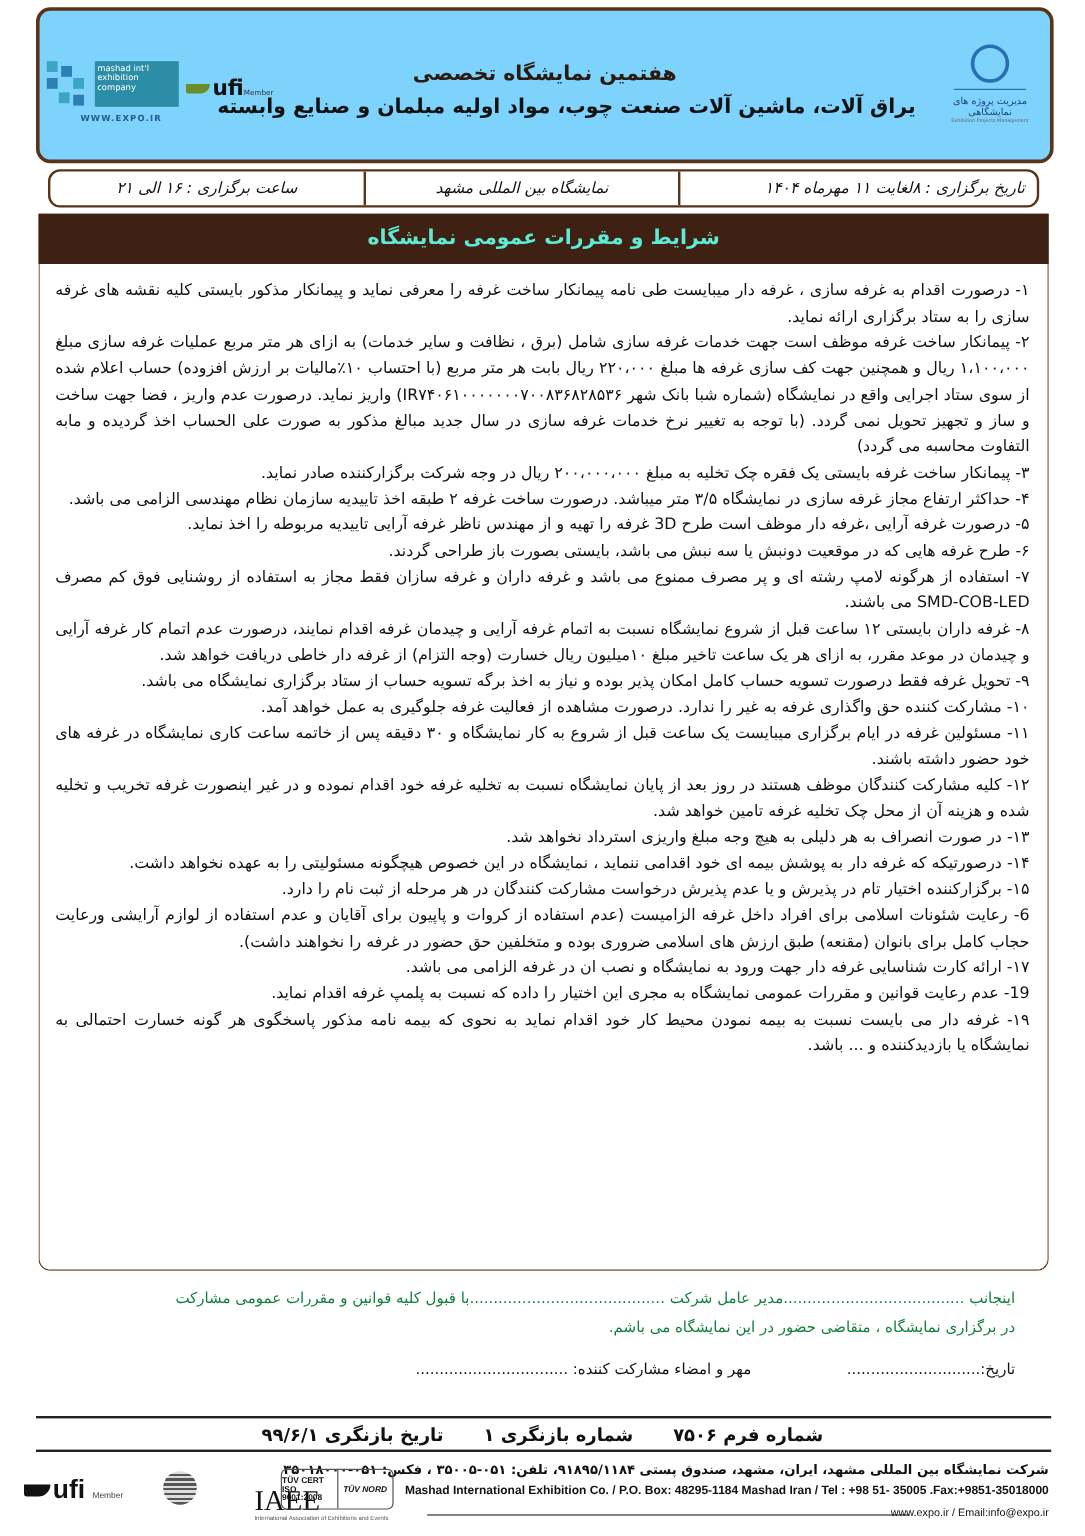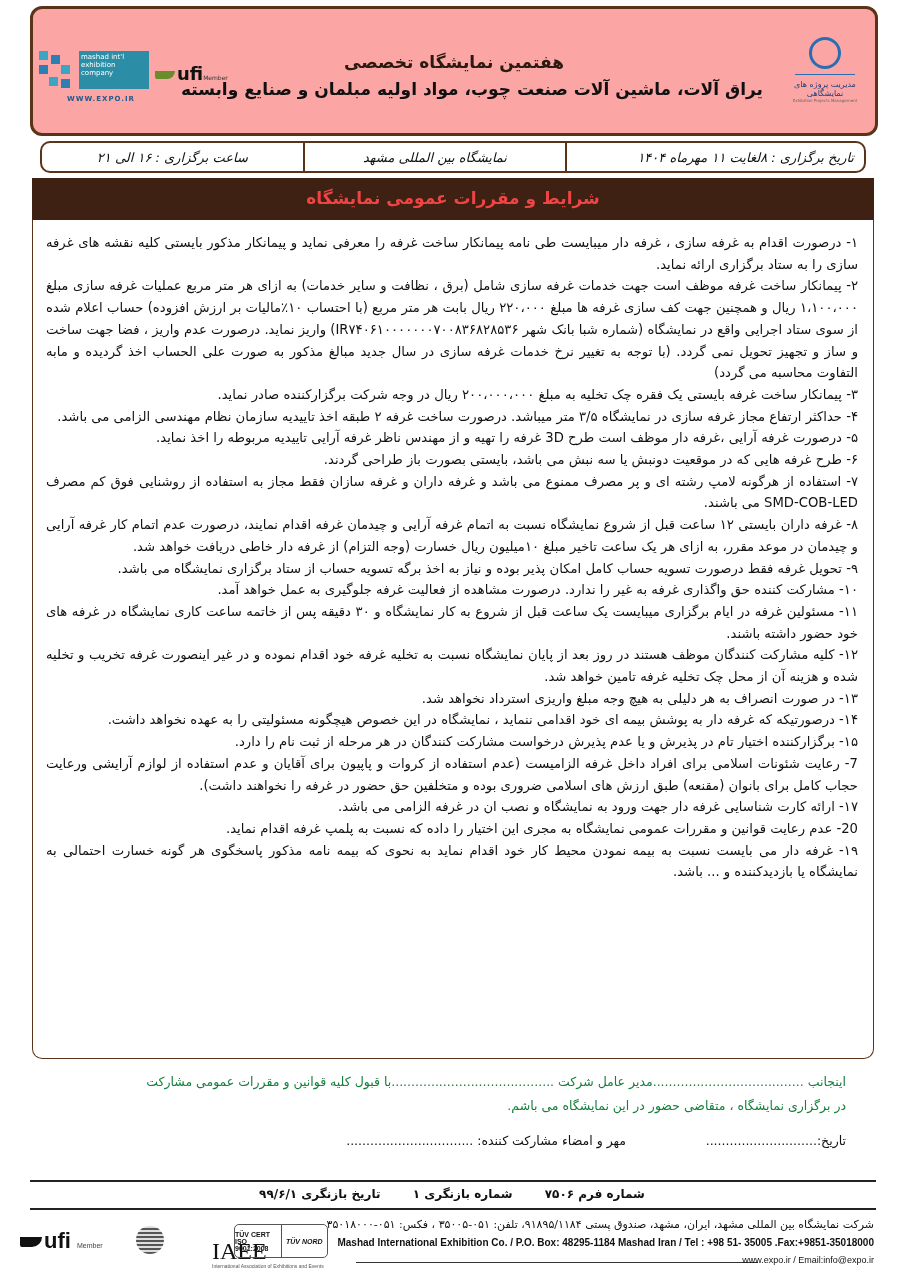--- a/index.html
+++ b/index.html
@@ -1,19 +1,19 @@
 <!DOCTYPE html>
 <html><head>
 <meta charset="utf-8">
 <style>
   html, body { margin:0; padding:0; background:#ffffff; }
   body { width:904px; height:1280px; position:relative; overflow:hidden;
          font-family:"DejaVu Sans", sans-serif; color:#111; }
   .hdr { position:absolute; left:30px; top:6px; width:842px; height:124px;
-         border:3px solid #5a3418; border-radius:12px; background:#fca5a5; }
+         border:3px solid #5a3418; border-radius:12px; background:#7dd3fc; }
   .hdr-title { position:absolute; left:0; right:0; top:32px; text-align:center;
                font-size:17px; font-weight:bold; color:#2b1a10; direction:rtl;margin-top:11px; }
   .hdr-sub { position:absolute; right:112px; top:70px; font-size:17px; font-weight:bold;
              color:#111; direction:rtl; }
   .logo-left { position:absolute; left:6px; top:42px; width:200px; height:60px; }
   .expo-squares { position:absolute; left:0; top:0; width:32px; height:40px; }
   .expo-squares span { position:absolute; width:9px; height:9px; }
   .expo-box { position:absolute; left:40px; top:0; width:70px; height:38px; background:#2c8ea6; color:#fff;
               font-size:7px; line-height:8px; padding:2px; box-sizing:border-box; }
   .expo-url { position:absolute; left:28px; top:44px; font-size:7px; font-weight:bold; color:#245a8c; letter-spacing:1px; }
@@ -26,35 +26,35 @@
   .logo-right .txt { font-size:8px; color:#1d3f7a; direction:rtl; }
   .logo-right .tiny { font-size:4px; color:#666; }
 
   .info { position:absolute; left:40px; top:141px; width:822px; height:28px;
           border:2px solid #5a3418; border-radius:10px; display:flex; direction:rtl; background:#fff; }
   .info .cell { flex:1; display:flex; align-items:center; justify-content:center; font-size:13px; color:#111;font-style:italic; }
   .info .cell + .cell { border-right:2px solid #5a3418; }
   .info .cell.c1 { flex:1.1; justify-content:flex-start; padding-right:10px; }
 
   .banner { position:absolute; left:32px; top:178px; width:842px; height:42px; background:#3e2113;
-            color:#ef4444; font-size:17px; font-weight:bold; text-align:center; line-height:40px; direction:rtl; }
+            color:#5eead4; font-size:17px; font-weight:bold; text-align:center; line-height:40px; direction:rtl; }
   .body-box { position:absolute; left:32px; top:220px; width:840px; height:838px;
               border:1px solid #5a3418; border-top:none; border-radius:0 0 10px 10px; background:#fff; }
   .rules { position:absolute; left:46px; top:232px; width:812px; direction:rtl; text-align:justify;
            font-size:13.2px; line-height:21.7px; color:#111; }
   .rules p { margin:0; }
 
   .consent { position:absolute; left:80px; top:1070px; width:766px; direction:rtl; font-size:12.5px; line-height:24px; color:#15803d; }
   .sig { position:absolute; left:80px; top:1133px; width:766px; direction:rtl; font-size:12.5px; color:#111; display:flex; }
   .sig .s1 { width:220px; }
   .hr1 { position:absolute; left:30px; top:1180px; width:846px; height:2px; background:#222; }
-  .formline { position:absolute; left:0; right:0; top:1187px; text-align:center; direction:rtl; font-size:12px; font-weight:bold; color:#111; }
+  .formline { position:absolute; left:0; right:0; top:1187px; text-align:center; direction:rtl; font-size:15px; font-weight:bold; color:#111; }
   .formline span { margin:0 14px; }
   .hr2 { position:absolute; left:30px; top:1208px; width:846px; height:2px; background:#222; }
-  .addr-fa { position:absolute; right:30px; top:1218px; direction:rtl; font-size:11px; font-weight:normal; color:#111; }
+  .addr-fa { position:absolute; right:30px; top:1218px; direction:rtl; font-size:11px; font-weight:bold; color:#111; }
   .addr-en { position:absolute; right:30px; top:1237px; font-family:"Liberation Sans", sans-serif; font-size:10px; font-weight:bold; color:#111; }
   .addr-web { position:absolute; right:30px; top:1255px; font-family:"Liberation Sans", sans-serif; font-size:9px; color:#111; }
   .addr-line { position:absolute; left:356px; top:1262px; width:402px; height:1px; background:#333; }
   .foot-logos { position:absolute; left:20px; top:1222px; width:330px; height:40px; }
   .f-ufi { position:absolute; left:0; top:6px; font-size:22px; font-weight:bold; color:#111; font-family:"Liberation Sans", sans-serif; }
   .f-ufi .leaf { display:inline-block; width:22px; height:10px; background:#111; border-radius:0 0 10px 2px; vertical-align:middle; margin-right:2px; }
   .f-ufi .mem { font-size:7px; font-weight:normal; color:#444; }
   .f-globe { position:absolute; left:116px; top:4px; width:28px; height:28px; border-radius:50%;
              background:repeating-linear-gradient(0deg,#555 0 2px,#ddd 2px 4px); }
   .f-iaee { position:absolute; left:148px; top:17px; font-family:"Liberation Serif", serif; font-size:24px; color:#111; line-height:24px;margin-left:44px; }
@@ -110,23 +110,23 @@
   <p>۶- طرح غرفه هایی که در موقعیت دونبش یا سه نبش می باشد، بایستی بصورت باز طراحی گردند.</p>
   <p>۷- استفاده از هرگونه لامپ رشته ای و پر مصرف ممنوع می باشد و غرفه داران و غرفه سازان فقط مجاز به استفاده از روشنایی فوق کم مصرف SMD-COB-LED می باشند.</p>
   <p>۸- غرفه داران بایستی ۱۲ ساعت قبل از شروع نمایشگاه نسبت به اتمام غرفه آرایی و چیدمان غرفه اقدام نمایند، درصورت عدم اتمام کار غرفه آرایی و چیدمان در موعد مقرر، به ازای هر یک ساعت تاخیر مبلغ ۱۰میلیون ریال خسارت (وجه التزام) از غرفه دار خاطی دریافت خواهد شد.</p>
   <p>۹- تحویل غرفه فقط درصورت تسویه حساب کامل امکان پذیر بوده و نیاز به اخذ برگه تسویه حساب از ستاد برگزاری نمایشگاه می باشد.</p>
   <p>۱۰- مشارکت کننده حق واگذاری غرفه به غیر را ندارد. درصورت مشاهده از فعالیت غرفه جلوگیری به عمل خواهد آمد.</p>
   <p>۱۱- مسئولین غرفه در ایام برگزاری میبایست یک ساعت قبل از شروع به کار نمایشگاه و ۳۰ دقیقه پس از خاتمه ساعت کاری نمایشگاه در غرفه های خود حضور داشته باشند.</p>
   <p>۱۲- کلیه مشارکت کنندگان موظف هستند در روز بعد از پایان نمایشگاه نسبت به تخلیه غرفه خود اقدام نموده و در غیر اینصورت غرفه تخریب و تخلیه شده و هزینه آن از محل چک تخلیه غرفه تامین خواهد شد.</p>
   <p>۱۳- در صورت انصراف به هر دلیلی به هیچ وجه مبلغ واریزی استرداد نخواهد شد.</p>
   <p>۱۴- درصورتیکه که غرفه دار به پوشش بیمه ای خود اقدامی ننماید ، نمایشگاه در این خصوص هیچگونه مسئولیتی را به عهده نخواهد داشت.</p>
   <p>۱۵- برگزارکننده اختیار تام در پذیرش و یا عدم پذیرش درخواست مشارکت کنندگان در هر مرحله از ثبت نام را دارد.</p>
-  <p>7- رعایت شئونات اسلامی برای افراد داخل غرفه الزامیست (عدم استفاده از کروات و پاپیون برای آقایان و عدم استفاده از لوازم آرایشی ورعایت حجاب کامل برای بانوان (مقنعه) طبق ارزش های اسلامی ضروری بوده و متخلفین حق حضور در غرفه را نخواهند داشت).</p>
+  <p>6- رعایت شئونات اسلامی برای افراد داخل غرفه الزامیست (عدم استفاده از کروات و پاپیون برای آقایان و عدم استفاده از لوازم آرایشی ورعایت حجاب کامل برای بانوان (مقنعه) طبق ارزش های اسلامی ضروری بوده و متخلفین حق حضور در غرفه را نخواهند داشت).</p>
   <p>۱۷- ارائه کارت شناسایی غرفه دار جهت ورود به نمایشگاه و نصب ان در غرفه الزامی می باشد.</p>
-  <p>20- عدم رعایت قوانین و مقررات عمومی نمایشگاه به مجری این اختیار را داده که نسبت به پلمپ غرفه اقدام نماید.</p>
+  <p>19- عدم رعایت قوانین و مقررات عمومی نمایشگاه به مجری این اختیار را داده که نسبت به پلمپ غرفه اقدام نماید.</p>
   <p>۱۹- غرفه دار می بایست نسبت به بیمه نمودن محیط کار خود اقدام نماید به نحوی که بیمه نامه مذکور پاسخگوی هر گونه خسارت احتمالی به نمایشگاه یا بازدیدکننده و ... باشد.</p>
 </div>
 
 <div class="consent">
   <div>اینجانب ......................................مدیر عامل شرکت .........................................با قبول کلیه قوانین و مقررات عمومی مشارکت</div>
   <div>در برگزاری نمایشگاه ، متقاضی حضور در این نمایشگاه می باشم.</div>
 </div>
 <div class="sig">
   <div class="s1">تاریخ:............................</div>
   <div>مهر و امضاء مشارکت کننده: ................................</div>

